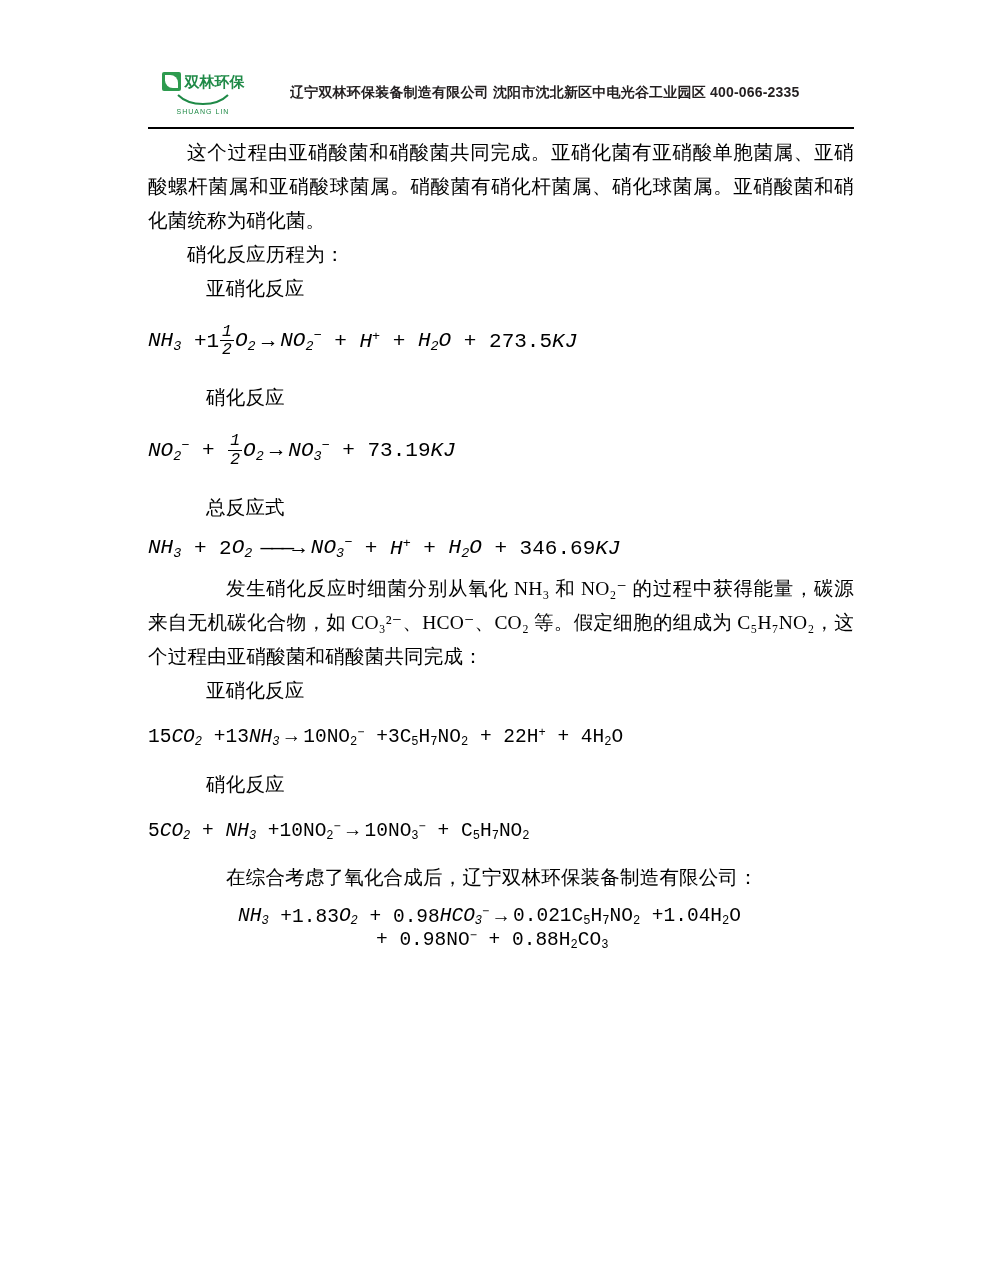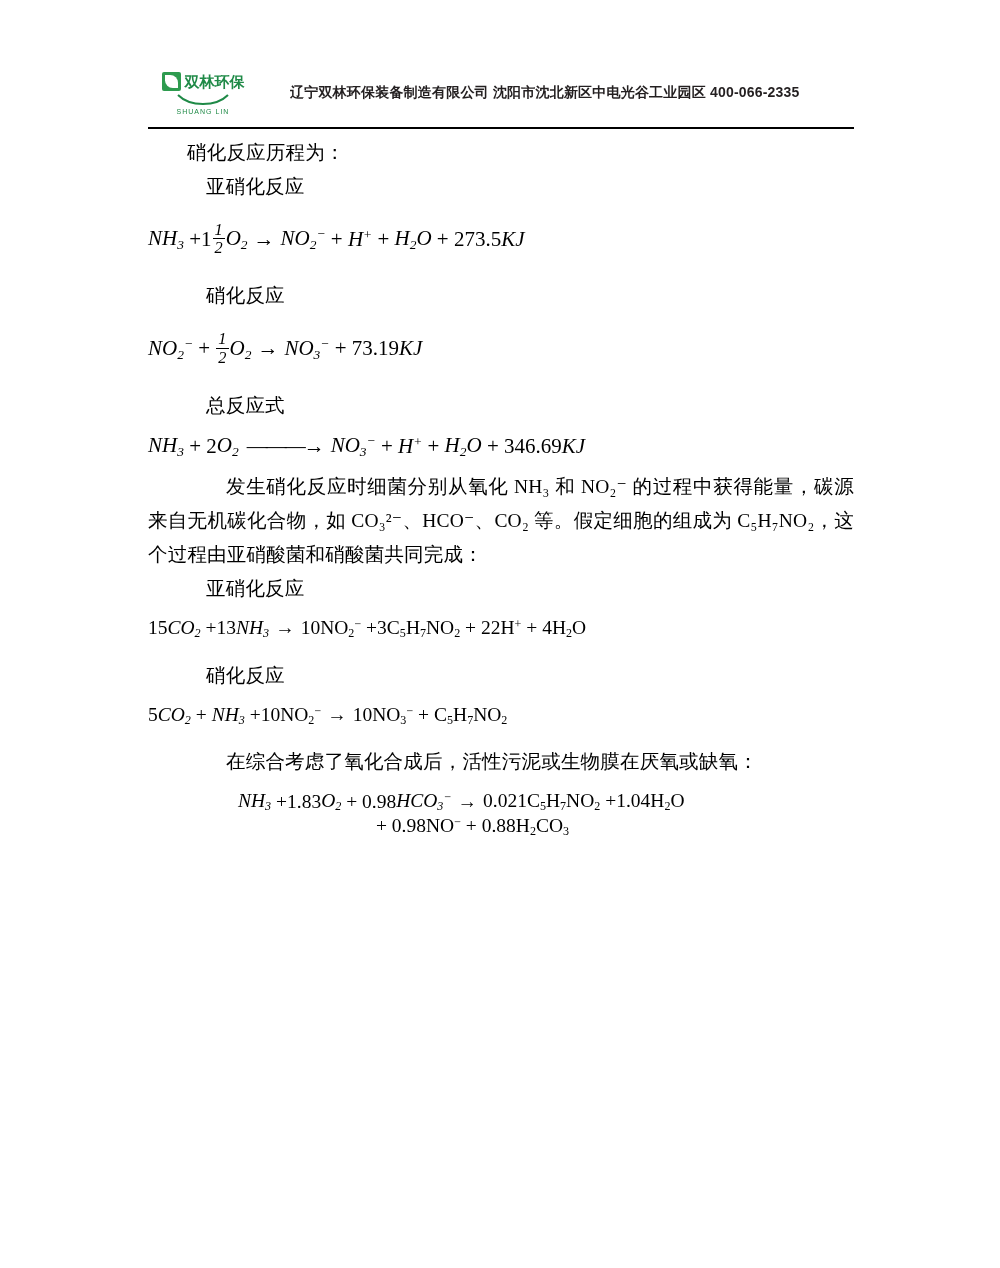--- a/index.html
+++ b/index.html
@@ -124,21 +124,21 @@
   }
   p.ind1 { text-indent: 39px; }
   p.ind2 { text-indent: 58px; }
   p.ind3 { text-indent: 78px; }
   .gap-s { height: 10px; }
   .gap-m { height: 18px; }
   .gap-l { height: 22px; }
 
   
   .eq {
-    font-family: Liberation Serif, serif;
+    font-family: Liberation Mono, monospace;
     font-size: 21px;
     line-height: 1.2;
     white-space: nowrap;
     display: flex;
     align-items: center;
   }
   .eq .it { font-style: italic; }
   .eq .up { font-style: normal; }
   sub { font-size: 0.64em; vertical-align: -0.28em; }
   sup { font-size: 0.64em; vertical-align: 0.5em; }
@@ -153,21 +153,21 @@
     margin: 0 1px;
     position: relative;
     top: -1px;
   }
   .frac .num { padding: 0 2px; }
   .frac .den { padding: 0 2px; border-top: 1px solid #000; }
   .arrow { margin: 0 6px; }
   .longarrow { margin: 0 8px; letter-spacing: -2px; }
 
   .eq-indent-a { margin-left: 0px; }
-  .eq-indent-b { margin-left: 0px; }
+  .eq-indent-b { margin-left: 0px; margin-top: 8px; }
   .eq-center-a { margin-left: 90px; }
   .eq-center-b { margin-left: 228px; text-align: center; }
 
   .smallchem { font-size: 19.5px; }
   .smallchem sub { font-size: 0.62em; }
   .smallchem sup { font-size: 0.62em; }
 </style>
 </head>
 <body>
 
@@ -186,20 +186,21 @@
         <path d="M2 2 C 14 14, 40 14, 52 2" stroke="#1f8a47" stroke-width="2" fill="none"></path>
       </svg>
       <span class="logo-en">SHUANG LIN</span>
     </div>
     <div class="header-text">辽宁双林环保装备制造有限公司  沈阳市沈北新区中电光谷工业园区 400-066-2335</div>
   </div>
   <div class="header-rule"></div>
 
   <div class="content">
 
+    <p class="body ind1">这个过程由亚硝酸菌和硝酸菌共同完成。亚硝化菌有亚硝酸单胞菌属、亚硝酸螺杆菌属和亚硝酸球菌属。硝酸菌有硝化杆菌属、硝化球菌属。亚硝酸菌和硝化菌统称为硝化菌。</p>
 
     <p class="body ind1">硝化反应历程为：</p>
 
     <p class="body ind2">亚硝化反应</p>
 
     <div class="gap-m"></div>
     <div class="eq eq-indent-a">
       <span class="it">NH<sub>3</sub></span>
         <span>&nbsp;+1</span>
         <span class="frac">
@@ -281,21 +282,21 @@
         <span>&nbsp;+&nbsp;</span>
         <span class="it">NH<sub>3</sub></span>
         <span>&nbsp;+10</span>
         <span class="up">NO<sub>2</sub><sup>−</sup></span>
         <span class="arrow">→</span>
         <span class="up">10NO<sub>3</sub><sup>−</sup></span>
         <span>&nbsp;+&nbsp;C<sub>5</sub>H<sub>7</sub>NO<sub>2</sub></span>
     </div>
     <div class="gap-m"></div>
 
-    <p class="body ind3">在综合考虑了氧化合成后，活性污泥或生物膜在厌氧或缺氧：</p>
+    <p class="body ind3">在综合考虑了氧化合成后，辽宁双林环保装备制造有限公司：</p>
 
     <div class="gap-s"></div>
     <div class="eq eq-center-a smallchem">
       <span class="it">NH<sub>3</sub></span>
         <span>&nbsp;+1.83</span>
         <span class="it">O<sub>2</sub></span>
         <span>&nbsp;+&nbsp;0.98</span>
         <span class="it">HCO<sub>3</sub><sup>−</sup></span>
         <span class="arrow">→</span>
         <span>0.021C<sub>5</sub>H<sub>7</sub>NO<sub>2</sub>&nbsp;+1.04H<sub>2</sub>O</span>

